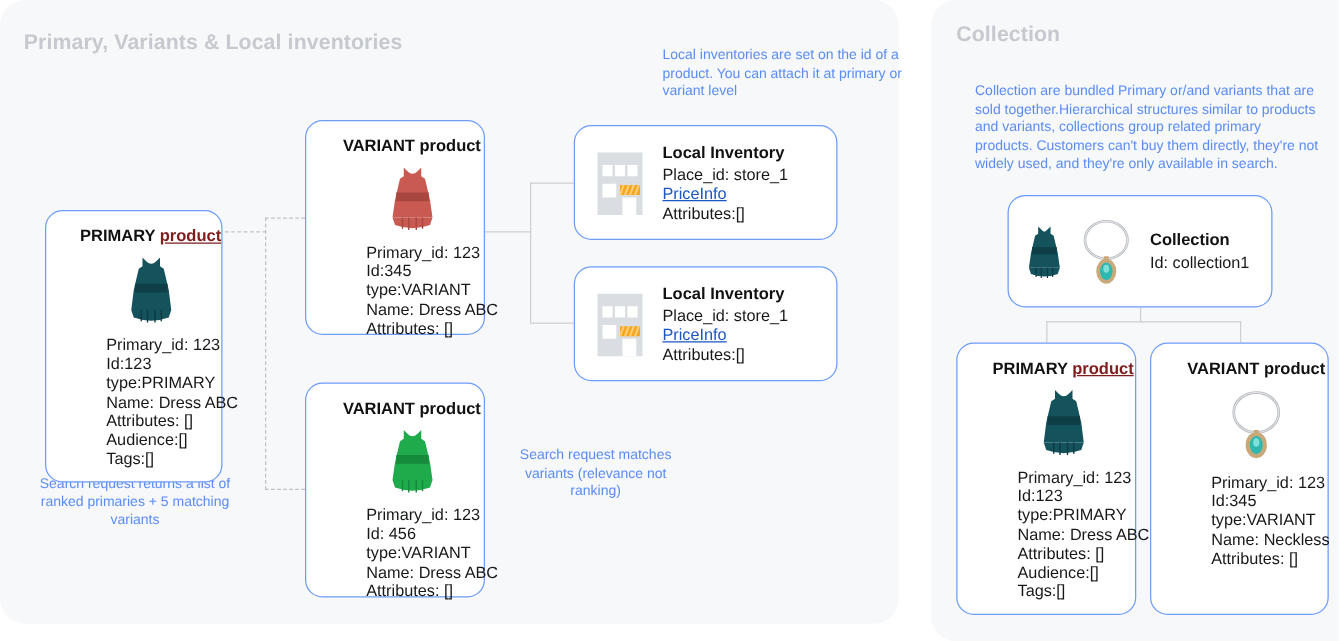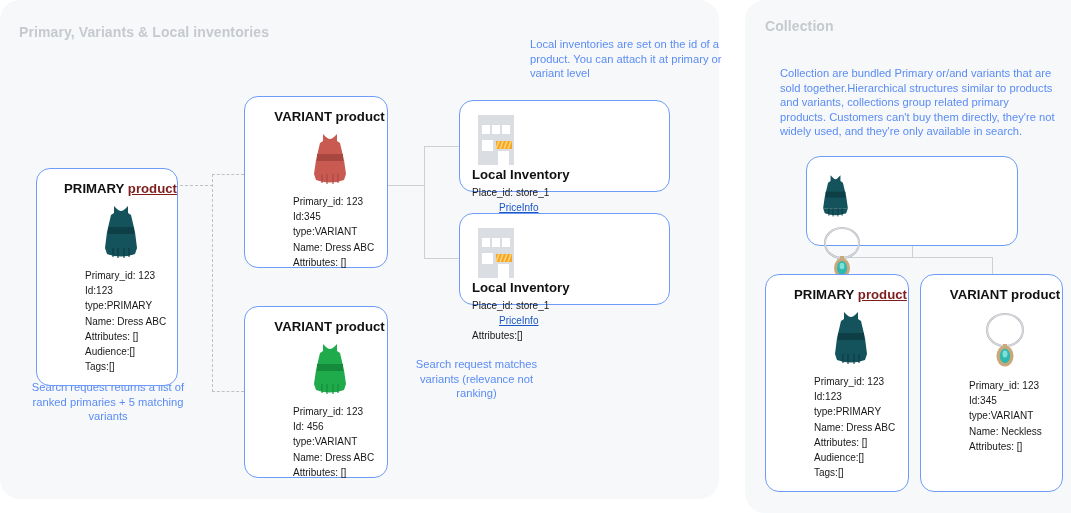--- a/index.html
+++ b/index.html
@@ -12,21 +12,21 @@
   }
   .panel {
     position: absolute;
     background: #f6f8fa;
     border-radius: 20px;
   }
   #panel-left  { left: 0px;   top: 0px; width: 719px; height: 499px; }
   #panel-right { left: 745px; top: 0px; width: 326px; height: 513px; border-radius: 20px 0 0 20px;}
   .panel-title {
     position: absolute;
-    font-size: 14px;
+    font-size: 17px;
     font-weight: bold;
     color: #c6c9ce;
     letter-spacing: 0.1px;
     white-space: nowrap;
   }
   #title-left  { left: 19px; top: 24px; }
   #title-right { left: 765px; top: 18px; }
 
   .note {
     position: absolute;
@@ -47,35 +47,35 @@
     font-weight: bold;
     color: #111111;
     white-space: nowrap;
   }
   .link {
     color: #7f1d1d;
     text-decoration: underline;
     font-weight: bold;
   }
   .fields {
-    font-size: 10px;
+    font-size: 13px;
     line-height: 15.2px;
     color: #17181a;
     white-space: nowrap;
   }
-  .fields .lnk { color: #1a56c4; text-decoration: underline; margin-left: 27px; }
+  .fields .lnk { color: #1a56c4; text-decoration: underline; }
 
   
   .card-v { display: block; padding-left: 27px; }
   .card-v .card-title { text-align: center; margin-top: 12px; }
   .card-v .icon-wrap { display: flex; justify-content: center; align-items: center; margin-top: 6px; }
   .card-v .fields { margin-top: 8px; padding-left: 21px; }
 
   
-  .card-h { display: flex; padding: 10px 12px; flex-direction: column; }
+  .card-h { display: flex; align-items: center; padding: 10px 12px; }
   .card-h .icon-wrap { flex: 0 0 auto; margin-right: 10px; display:flex; align-items:center; }
   .card-h .txt { flex: 1 1 auto; }
   .card-h .card-title { margin-bottom: 3px; }
 
   
   .conn { position: absolute; }
   .conn-solid { border-color: #cdd0d4; border-style: solid; }
   .conn-dash  { border-color: #bfc3c8; border-style: dashed; }
   .h-solid { border-top-width: 1.4px; border-left-width:0; border-right-width:0; border-bottom-width:0; }
   .v-solid { border-left-width: 1.4px; border-top-width:0; border-right-width:0; border-bottom-width:0; }

